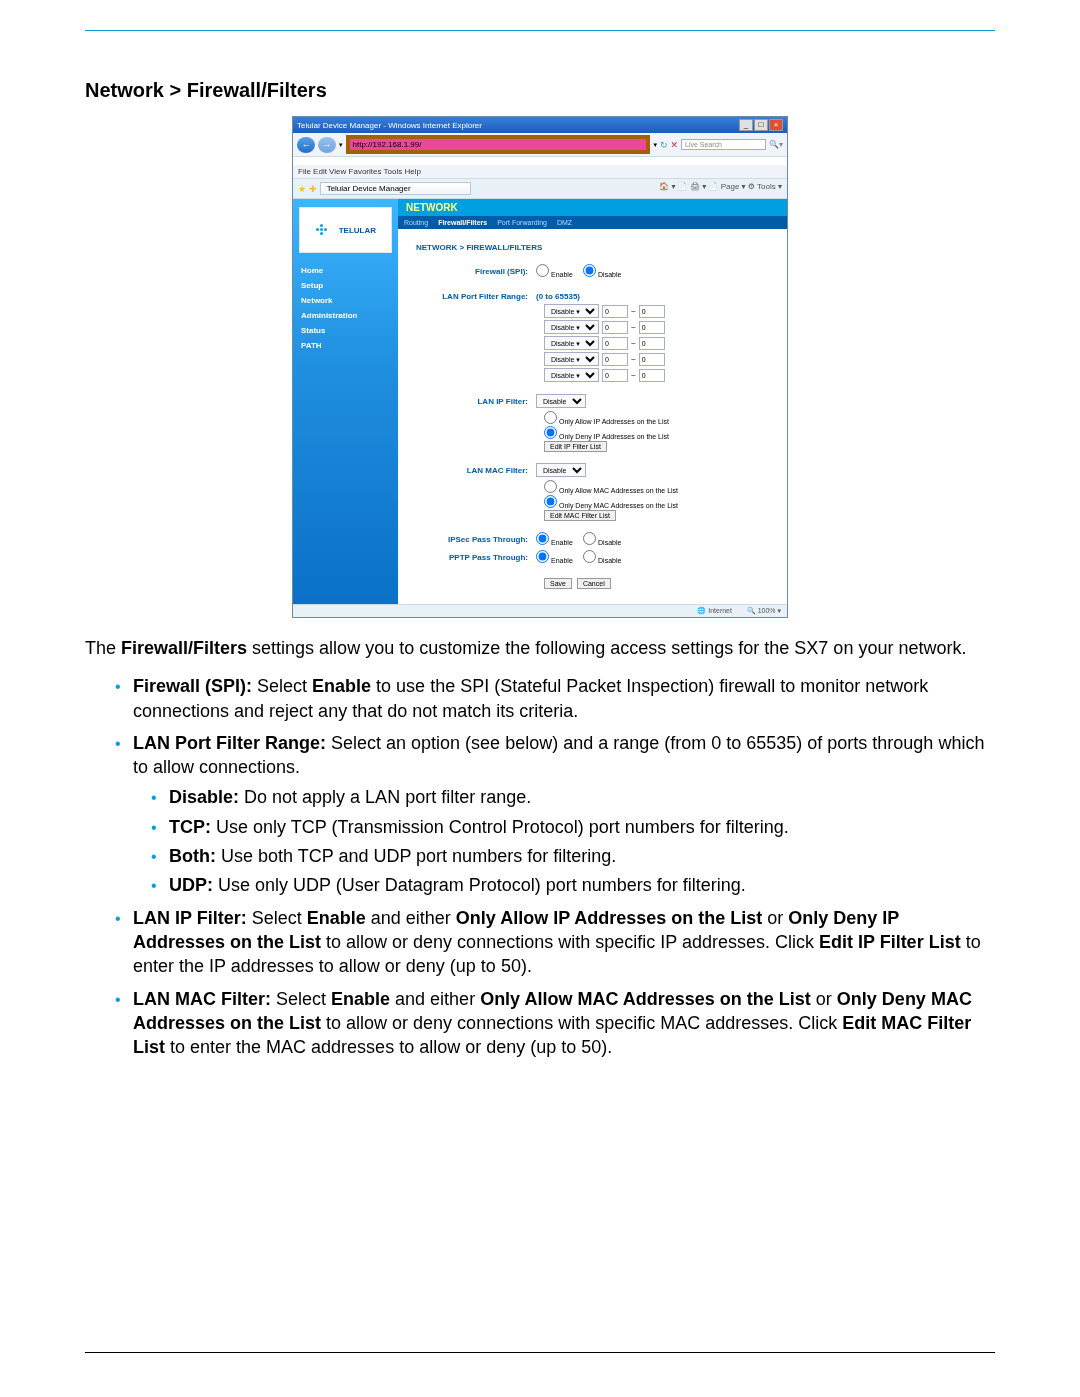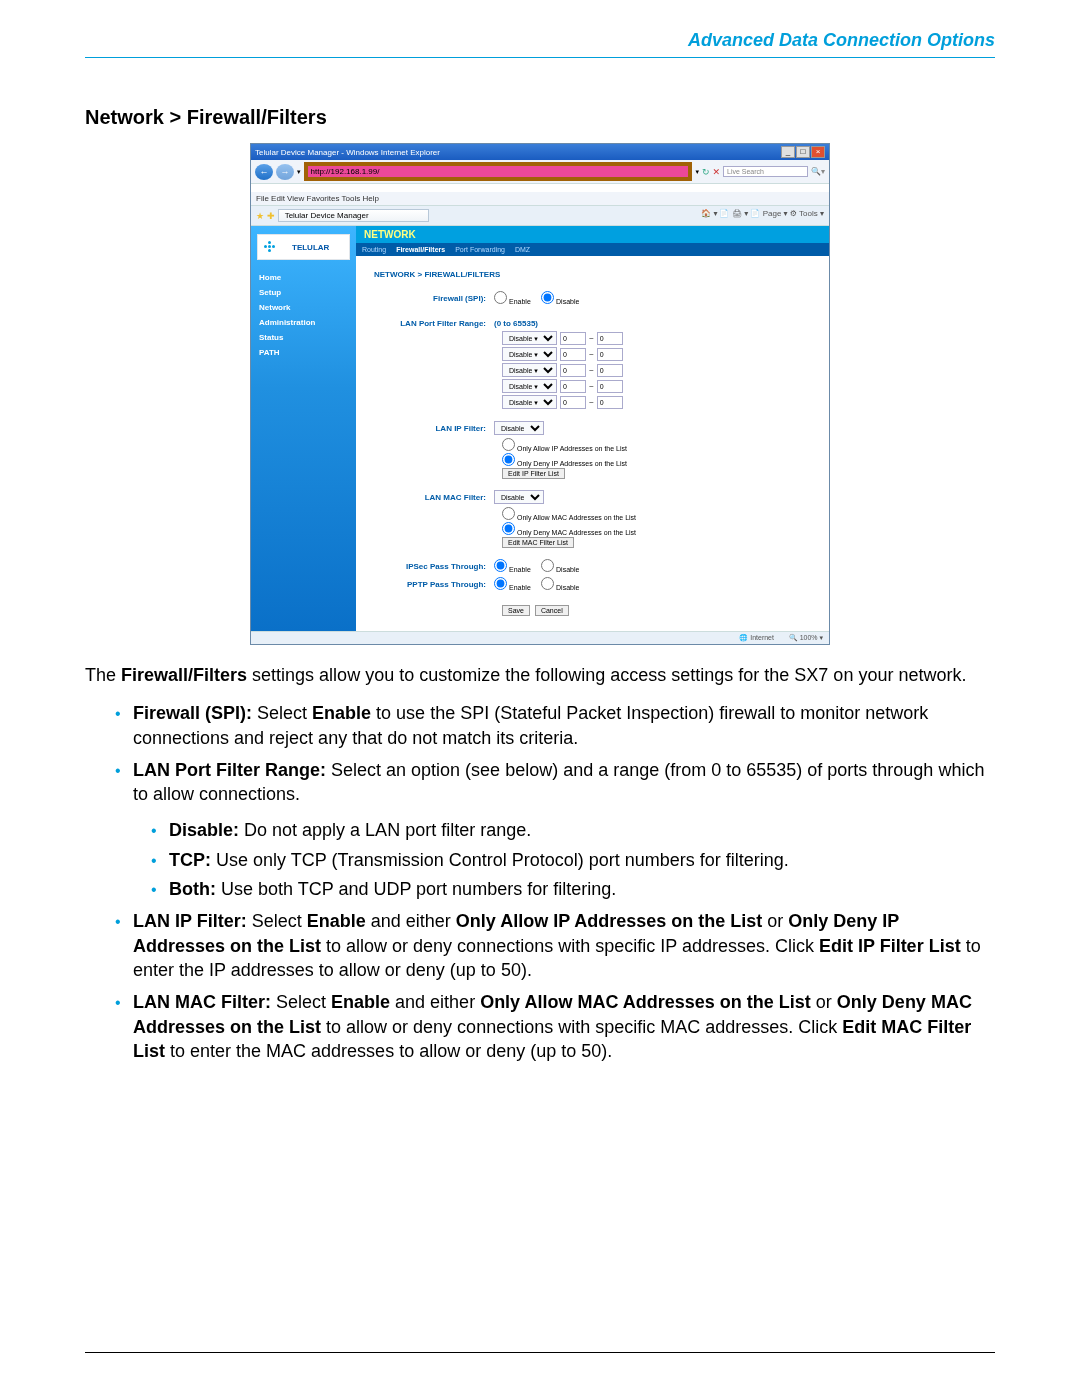--- a/index.html
+++ b/index.html
@@ -2,37 +2,37 @@
 <html><head>
 <meta charset="utf-8">
 <style>
 * { margin: 0; padding: 0; box-sizing: border-box; }
 body { font-family: Arial, Helvetica, sans-serif; width: 1080px; background: #fff; color: #000; }
 .page { padding: 30px 85px 40px 85px; position: relative; min-height: 1397px; }
 .header-title { color: #009FDB; font-weight: bold; font-style: italic; font-size: 18px; text-align: right; margin-bottom: 6px; }
 .header-rule { border: none; border-top: 1px solid #009FDB; margin-bottom: 48px; }
 .section-heading { font-size: 20px; font-weight: bold; margin-bottom: 14px; }
 .screenshot-wrap { text-align: center; margin-bottom: 18px; }
-.screenshot { display: inline-block; width: 580px; border: 1px solid #6b8aa8; background: #fff; font-family: Tahoma, Arial; font-size: 8px; text-align: left; }
+.screenshot { display: inline-block; width: 496px; border: 1px solid #6b8aa8; background: #fff; font-family: Tahoma, Arial; font-size: 8px; text-align: left; }
 .ss-titlebar { background: linear-gradient(#3a7ed8,#1a5cc0); color: #fff; padding: 2px 4px; display: flex; justify-content: space-between; align-items: center; }
 .ss-titlebar-text { font-size: 8px; }
 .ss-winbtns span { display: inline-block; width: 14px; height: 12px; background: #e0e0e0; border: 1px solid #999; text-align: center; line-height: 10px; font-size: 8px; color:#000; margin-left:1px;}
 .ss-winbtns .cl { background: #e05030; color:#fff;}
 .ss-addr { background: #f0f4fa; padding: 2px 4px; display: flex; align-items: center; gap: 3px; border-bottom: 1px solid #cdd; }
 .ss-navbtn { width:18px; height:16px; background: linear-gradient(#5aa0e8,#2070c8); border-radius:50%; color:#fff; text-align:center; line-height:14px; font-size:9px;}
 .ss-url { flex:1; background:#ec4899; border:4px solid #a16207; padding:1px 3px; font-size:8px;}
 .ss-livesearch { width:85px; background:#fff; border:1px solid #aac; padding:1px 3px; font-size:7px; color:#888;}
 .ss-menu { background:#f0f4fa; padding:2px 5px; font-size:8px; color:#333; border-bottom:1px solid #cdd;margin-top:8px;}
 .ss-tabbar { background:#e8f0f8; padding:3px 5px; display:flex; justify-content:space-between; border-bottom:1px solid #cdd; font-size:8px;}
 .ss-tab { background: linear-gradient(#fff,#f0f4f8); border:1px solid #b8c8d8; padding:1px 6px; display:flex; align-items:center; gap:3px;}
 .ss-star { color:#f0c030; font-size:9px;}
 .ss-toolbar { font-size:8px; color:#555;}
 .ss-body { display:flex; min-height: 390px; }
 .ss-sidebar { width:105px; background: linear-gradient(to bottom, #3db5ff 0%, #2090e0 40%, #0a70c8 100%); padding:8px 6px; }
-.ss-logo { background:#fff; padding:5px; margin-bottom:10px; font-size:8px; font-weight:bold; color:#0056a8; display:flex; align-items:center; gap:15px; border:1px solid #e0e5ea;}
+.ss-logo { background:#fff; padding:15px; margin-bottom:10px; font-size:8px; font-weight:bold; color:#0056a8; display:flex; align-items:center; gap:15px; border:1px solid #e0e5ea;}
 .ss-logo-dots { width:14px; height:14px; position:relative;}
 .ss-logo-dots span{position:absolute;width:3px;height:3px;border-radius:50%;background:#00a0e0;}
 .ss-nav-item { color:#fff; font-size:8px; font-weight:bold; padding:3px 2px; cursor:pointer;}
 .ss-main { flex:1; background:#fff; }
 .ss-section-hdr { background:#00a0e0; color:#ffff80; font-weight:bold; font-size:10px; padding:3px 8px;}
 .ss-subtabs { background:#005ca8; padding:3px 6px; font-size:7px; color:#b0d8ff;}
 .ss-subtabs span { margin-right:10px; cursor:pointer;}
 .ss-subtabs .active { color:#fff; font-weight:bold;}
 .ss-content { padding: 14px 18px; font-size:8px;}
 .ss-breadcrumb { color:#005ca8; font-weight:bold; font-size:8px; margin-bottom:12px;}
@@ -45,35 +45,34 @@
 .ss-radio { margin-right:2px;}
 .ss-radiol { margin-right:8px; font-size:7px;}
 .ss-btn { border:1px solid #999; background:#f0f0f0; padding:1px 5px; font-size:7px; margin-right:3px;}
 .ss-subfield { margin-left:128px; font-size:7px; margin-bottom:1px;}
 .ss-spacer { height:10px;}
 .ss-status { background:#e8f0f8; border-top:1px solid #cdd; padding:2px 6px; display:flex; justify-content:flex-end; gap:15px; font-size:7px; color:#555;}
 .body-text { font-size: 18px; line-height: 1.35; margin-bottom: 14px; }
 .bullet-list { list-style: none; margin-left: 30px; margin-bottom: 4px; }
 .bullet-list > li { font-size: 18px; line-height: 1.35; margin-bottom: 8px; position: relative; padding-left: 18px; }
 .bullet-list > li::before { content: "•"; position:absolute; left:0; color:#009FDB; font-size:16px; top:2px;}
-.bullet-sublist { list-style:none; margin-left:18px; margin-top:12px;}
+.bullet-sublist { list-style:none; margin-left:18px; margin-top:6px;}
 .bullet-sublist > li { position:relative; padding-left:18px; margin-bottom:5px;}
 .bullet-sublist > li::before { content:"•"; position:absolute; left:0; color:#009FDB; font-size:16px; top:2px;}
 b { font-weight: bold; }
 .footer { position: absolute; bottom: 40px; left:85px; right:85px; }
 .footer-rule { border:none; border-top:1px solid #000; margin-bottom:4px;}
 .footer-row { display:flex; justify-content:space-between; align-items:center; font-size:18px; font-weight:bold;}
 .footer-left, .footer-right, .footer-center { color:#009FDB; font-style: italic; }
 .tm { font-size:11px; vertical-align: top;}
 </style>
 </head>
 <body>
 
 <div class="page">
-  <div class="header-title">Advanced Data Connection Options</div>
   <hr class="header-rule">
 
   <div class="section-heading">Network &gt; Firewall/Filters</div>
 
   <div class="screenshot-wrap">
     <div class="screenshot">
       <div class="ss-titlebar">
         <span class="ss-titlebar-text">Telular Device Manager - Windows Internet Explorer</span>
         <span class="ss-winbtns"><span>_</span><span>□</span><span class="cl">×</span></span>
       </div>
@@ -223,20 +222,21 @@
   <p class="body-text">
     <span>The </span><b>Firewall/Filters</b><span> settings allow you to customize the following access settings for the SX7 on your network.</span>
   </p>
 
   <ul class="bullet-list" id="main-bullets">
       <li><b>Firewall (SPI):</b> Select <b>Enable</b> to use the SPI (Stateful Packet Inspection) firewall to monitor network connections and reject any that do not match its criteria.</li>
       <li><b>LAN Port Filter Range:</b> Select an option (see below) and a range (from 0 to 65535) of ports through which to allow connections.<ul class="bullet-sublist">
           <li><b>Disable:</b> Do not apply a LAN port filter range.</li>
           <li><b>TCP:</b> Use only TCP (Transmission Control Protocol) port numbers for filtering.</li>
           <li><b>Both:</b> Use both TCP and UDP port numbers for filtering.</li>
+          <li><b>UDP:</b> Use only UDP (User Datagram Protocol) port numbers for filtering.</li>
         </ul></li>
       <li><b>LAN IP Filter:</b> Select <b>Enable</b> and either <b>Only Allow IP Addresses on the List</b> or <b>Only Deny IP Addresses on the List</b> to allow or deny connections with specific IP addresses. Click <b>Edit IP Filter List</b> to enter the IP addresses to allow or deny (up to 50).</li>
       <li><b>LAN MAC Filter:</b> Select <b>Enable</b> and either <b>Only Allow MAC Addresses on the List</b> or <b>Only Deny MAC Addresses on the List</b> to allow or deny connections with specific MAC addresses. Click <b>Edit MAC Filter List</b> to enter the MAC addresses to allow or deny (up to 50).</li>
     </ul>
 
   <div class="footer">
     <hr class="footer-rule">
   </div>
 </div>
 

